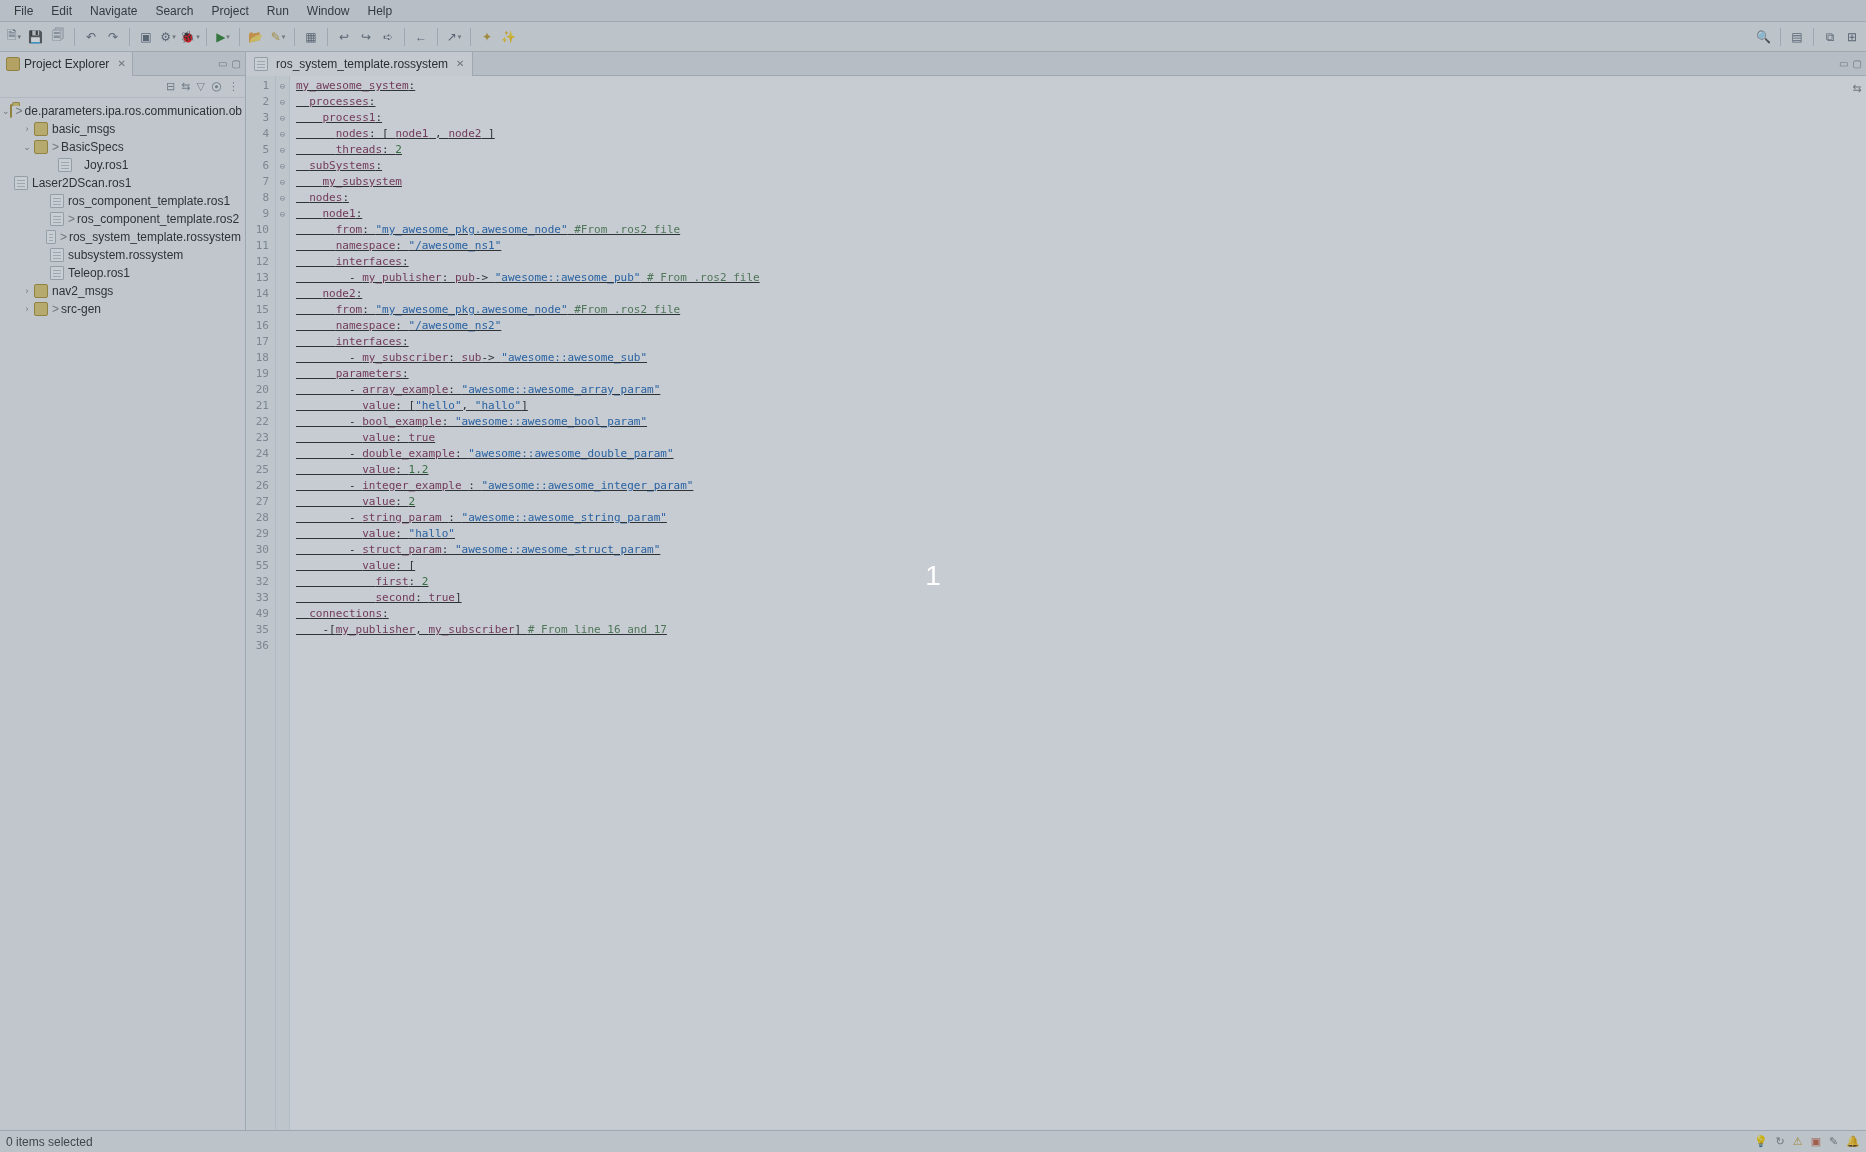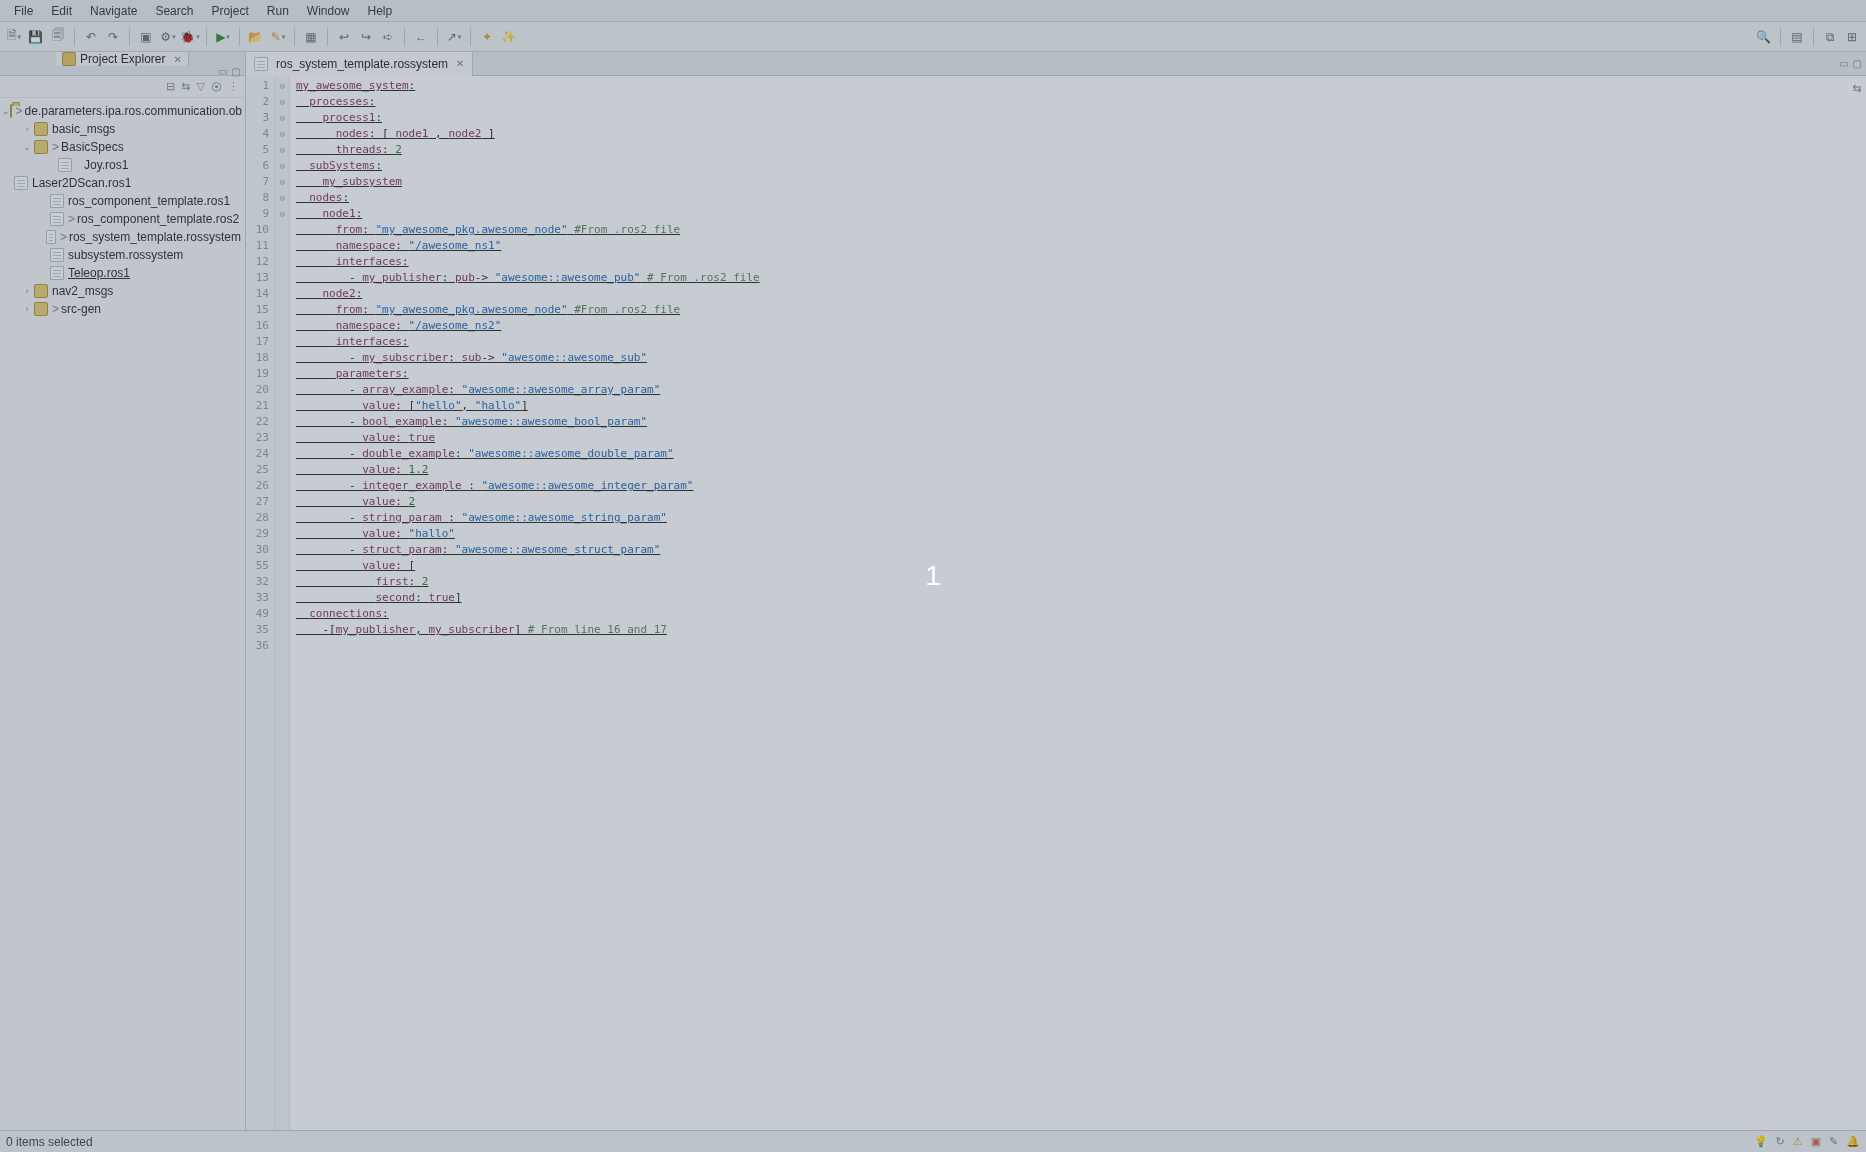--- a/index.html
+++ b/index.html
@@ -48,21 +48,21 @@
   .toolbar .sep{width:1px;height:18px;background:#c7ccd0;margin:0 4px;}
   .toolbar .spacer{flex:1;}
   .toolbar .drop::after{content:"▾";font-size:7px;margin-left:1px;color:#888;}
 
   
   .main { position:absolute; top:52px; bottom:22px; left:0; right:0; display:flex;}
   .sidebar { width:246px; background:#f3f5f6; border-right:1px solid #c7ccd0; display:flex; flex-direction:column;}
   .editor-area{ flex:1; display:flex; flex-direction:column; background:#f7f8f9;}
 
   
-  .view-tabs{height:24px;display:flex;align-items:center;background:#e6e9eb;border-bottom:1px solid #c7ccd0;flex-direction:column;}
+  .view-tabs{height:24px;display:flex;align-items:center;background:#e6e9eb;border-bottom:1px solid #c7ccd0;}
   .view-tab{display:flex;align-items:center;height:24px;padding:0 6px;gap:4px;background:#f3f5f6;border-right:1px solid #c7ccd0;}
   .view-tab .vicon{width:14px;height:14px;background:#e2c46b;border:1px solid #b59a3e;border-radius:2px;}
   .view-tab .close{margin-left:4px;color:#888;font-size:10px;}
   .view-ctrls{margin-left:auto;display:flex;gap:4px;padding-right:4px;color:#888;}
   .view-ctrls span{font-size:10px;}
   .mini-toolbar{height:22px;display:flex;align-items:center;justify-content:flex-end;gap:6px;padding:0 6px;border-bottom:1px solid #dfe3e6;color:#8a929a;}
   .mini-toolbar span{font-size:11px;}
 
   
   .tree{flex:1;overflow:auto;padding:4px 0;font-size:12px;color:#303030;white-space:nowrap;}
@@ -216,21 +216,21 @@
           <span class="tw"></span>
           <span class="ficon file"></span>
           <span class="decor">&gt; </span>
           <span>ros_system_template.rossystem</span>
         </div>
         <div class="tn" style="padding-left: 36px;">
           <span class="tw"></span>
           <span class="ficon file"></span>
           <span>subsystem.rossystem</span>
         </div>
-        <div class="tn" style="padding-left: 36px; text-decoration: underline;">
+        <div class="tn" style="padding-left: 36px;">
           <span class="tw"></span>
           <span class="ficon file"></span>
           <span>Teleop.ros1</span>
         </div>
         <div class="tn" style="padding-left: 20px;">
           <span class="tw">›</span>
           <span class="ficon folder"></span>
           <span>nav2_msgs</span>
         </div>
         <div class="tn" style="padding-left: 20px;">

